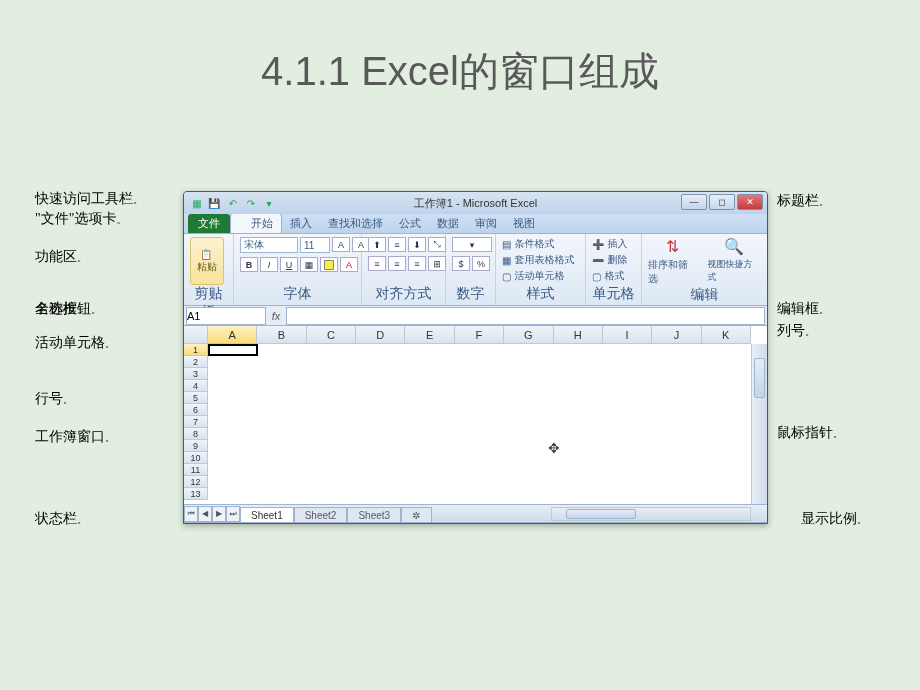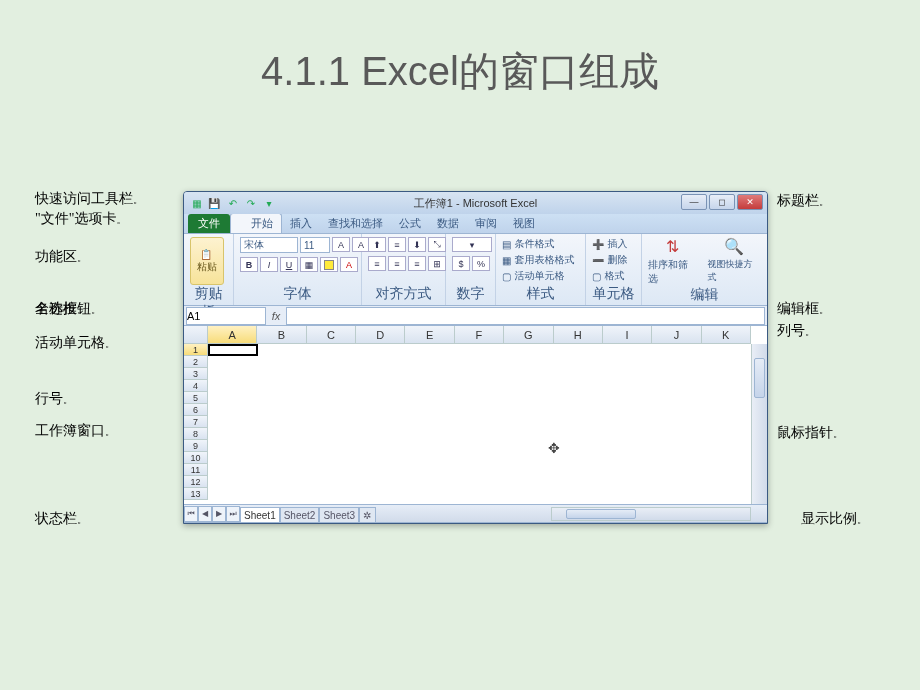--- a/index.html
+++ b/index.html
@@ -132,21 +132,21 @@
     height:18px;
     background:linear-gradient(#e6edf7,#d1dbea);
     border-top:1px solid #9db5d3;
     display:flex;
     align-items:center;
     font-size:10px;
     position:relative;
   }
   .nav-arrows { display:flex; }
   .nav-a { width:14px; height:16px; border:1px solid #9db5d3; background:#eef3fa; display:flex; align-items:center; justify-content:center; font-size:8px; color:#556; }
-  .stab { padding:0 3px; background:#fff; border:1px solid #9db5d3; border-bottom:none; height:15px; line-height:15px; margin-top:2px; color:#333; }
+  .stab { padding:0 10px; background:#fff; border:1px solid #9db5d3; border-bottom:none; height:15px; line-height:15px; margin-top:2px; color:#333; }
   .stab.inactive { background:#dfe7f2; color:#556; }
   .hscroll { position:absolute; right:16px; top:2px; width:200px; height:14px; background:linear-gradient(#e9eef6,#d1dbea); border:1px solid #bcc; }
   .hthumb { position:absolute; left:14px; top:1px; width:70px; bottom:1px; background:linear-gradient(#e5ecf6,#c5d4ea); border:1px solid #9db5d3; border-radius:2px; }
 
   .statusbar {
     height: 20px;
     background:linear-gradient(#d7e4f2,#bfd3eb);
     border-top:1px solid #9db5d3;
     display:flex;
     align-items:center;
@@ -165,21 +165,21 @@
 
 <div class="figure-wrap">
 
   <div class="label left" style="left:0; top:4px; width:140px;"><span>快速访问工具栏</span><span class="dot">。</span></div>
   <div class="label left" style="left:0; top:24px; width:140px;"><span>"文件"选项卡</span><span class="dot">。</span></div>
   <div class="label left" style="left:0; top:62px; width:140px;"><span>功能区</span><span class="dot">。</span></div>
   <div class="label left" style="left:0; top:114px; width:140px;"><span>名称框</span><span class="dot">。</span></div>
   <div class="label left" style="left:0; top:114px; width:140px;"><span>全选按钮</span><span class="dot">。</span></div>
   <div class="label left" style="left:0; top:148px; width:140px;"><span>活动单元格</span><span class="dot">。</span></div>
   <div class="label left" style="left:0; top:204px; width:140px;"><span>行号</span><span class="dot">。</span></div>
-  <div class="label left" style="left:0; top:236px; width:140px;"><span>工作簿窗口</span><span class="dot">。</span></div>
+  <div class="label left" style="left:0; top:242px; width:140px;"><span>工作簿窗口</span><span class="dot">。</span></div>
   <div class="label left" style="left:0; top:324px; width:140px;"><span>状态栏</span><span class="dot">。</span></div>
 
   <div class="label" style="left:742px; top:6px;"><span>标题栏</span><span class="dot">。</span></div>
   <div class="label" style="left:742px; top:114px;"><span>编辑框</span><span class="dot">。</span></div>
   <div class="label" style="left:742px; top:136px;"><span>列号</span><span class="dot">。</span></div>
   <div class="label" style="left:742px; top:238px;"><span>鼠标指针</span><span class="dot">。</span></div>
   <div class="label" style="left:766px; top:324px;"><span>显示比例</span><span class="dot">。</span></div>
 
   <div class="inner-label" style="left:218px; top:288px;"><span>工作表标签</span><span class="dot">。</span></div>
   <div class="inner-label" style="left:494px; top:288px;"><span>视图快捷方式</span><span class="dot">。</span></div>

